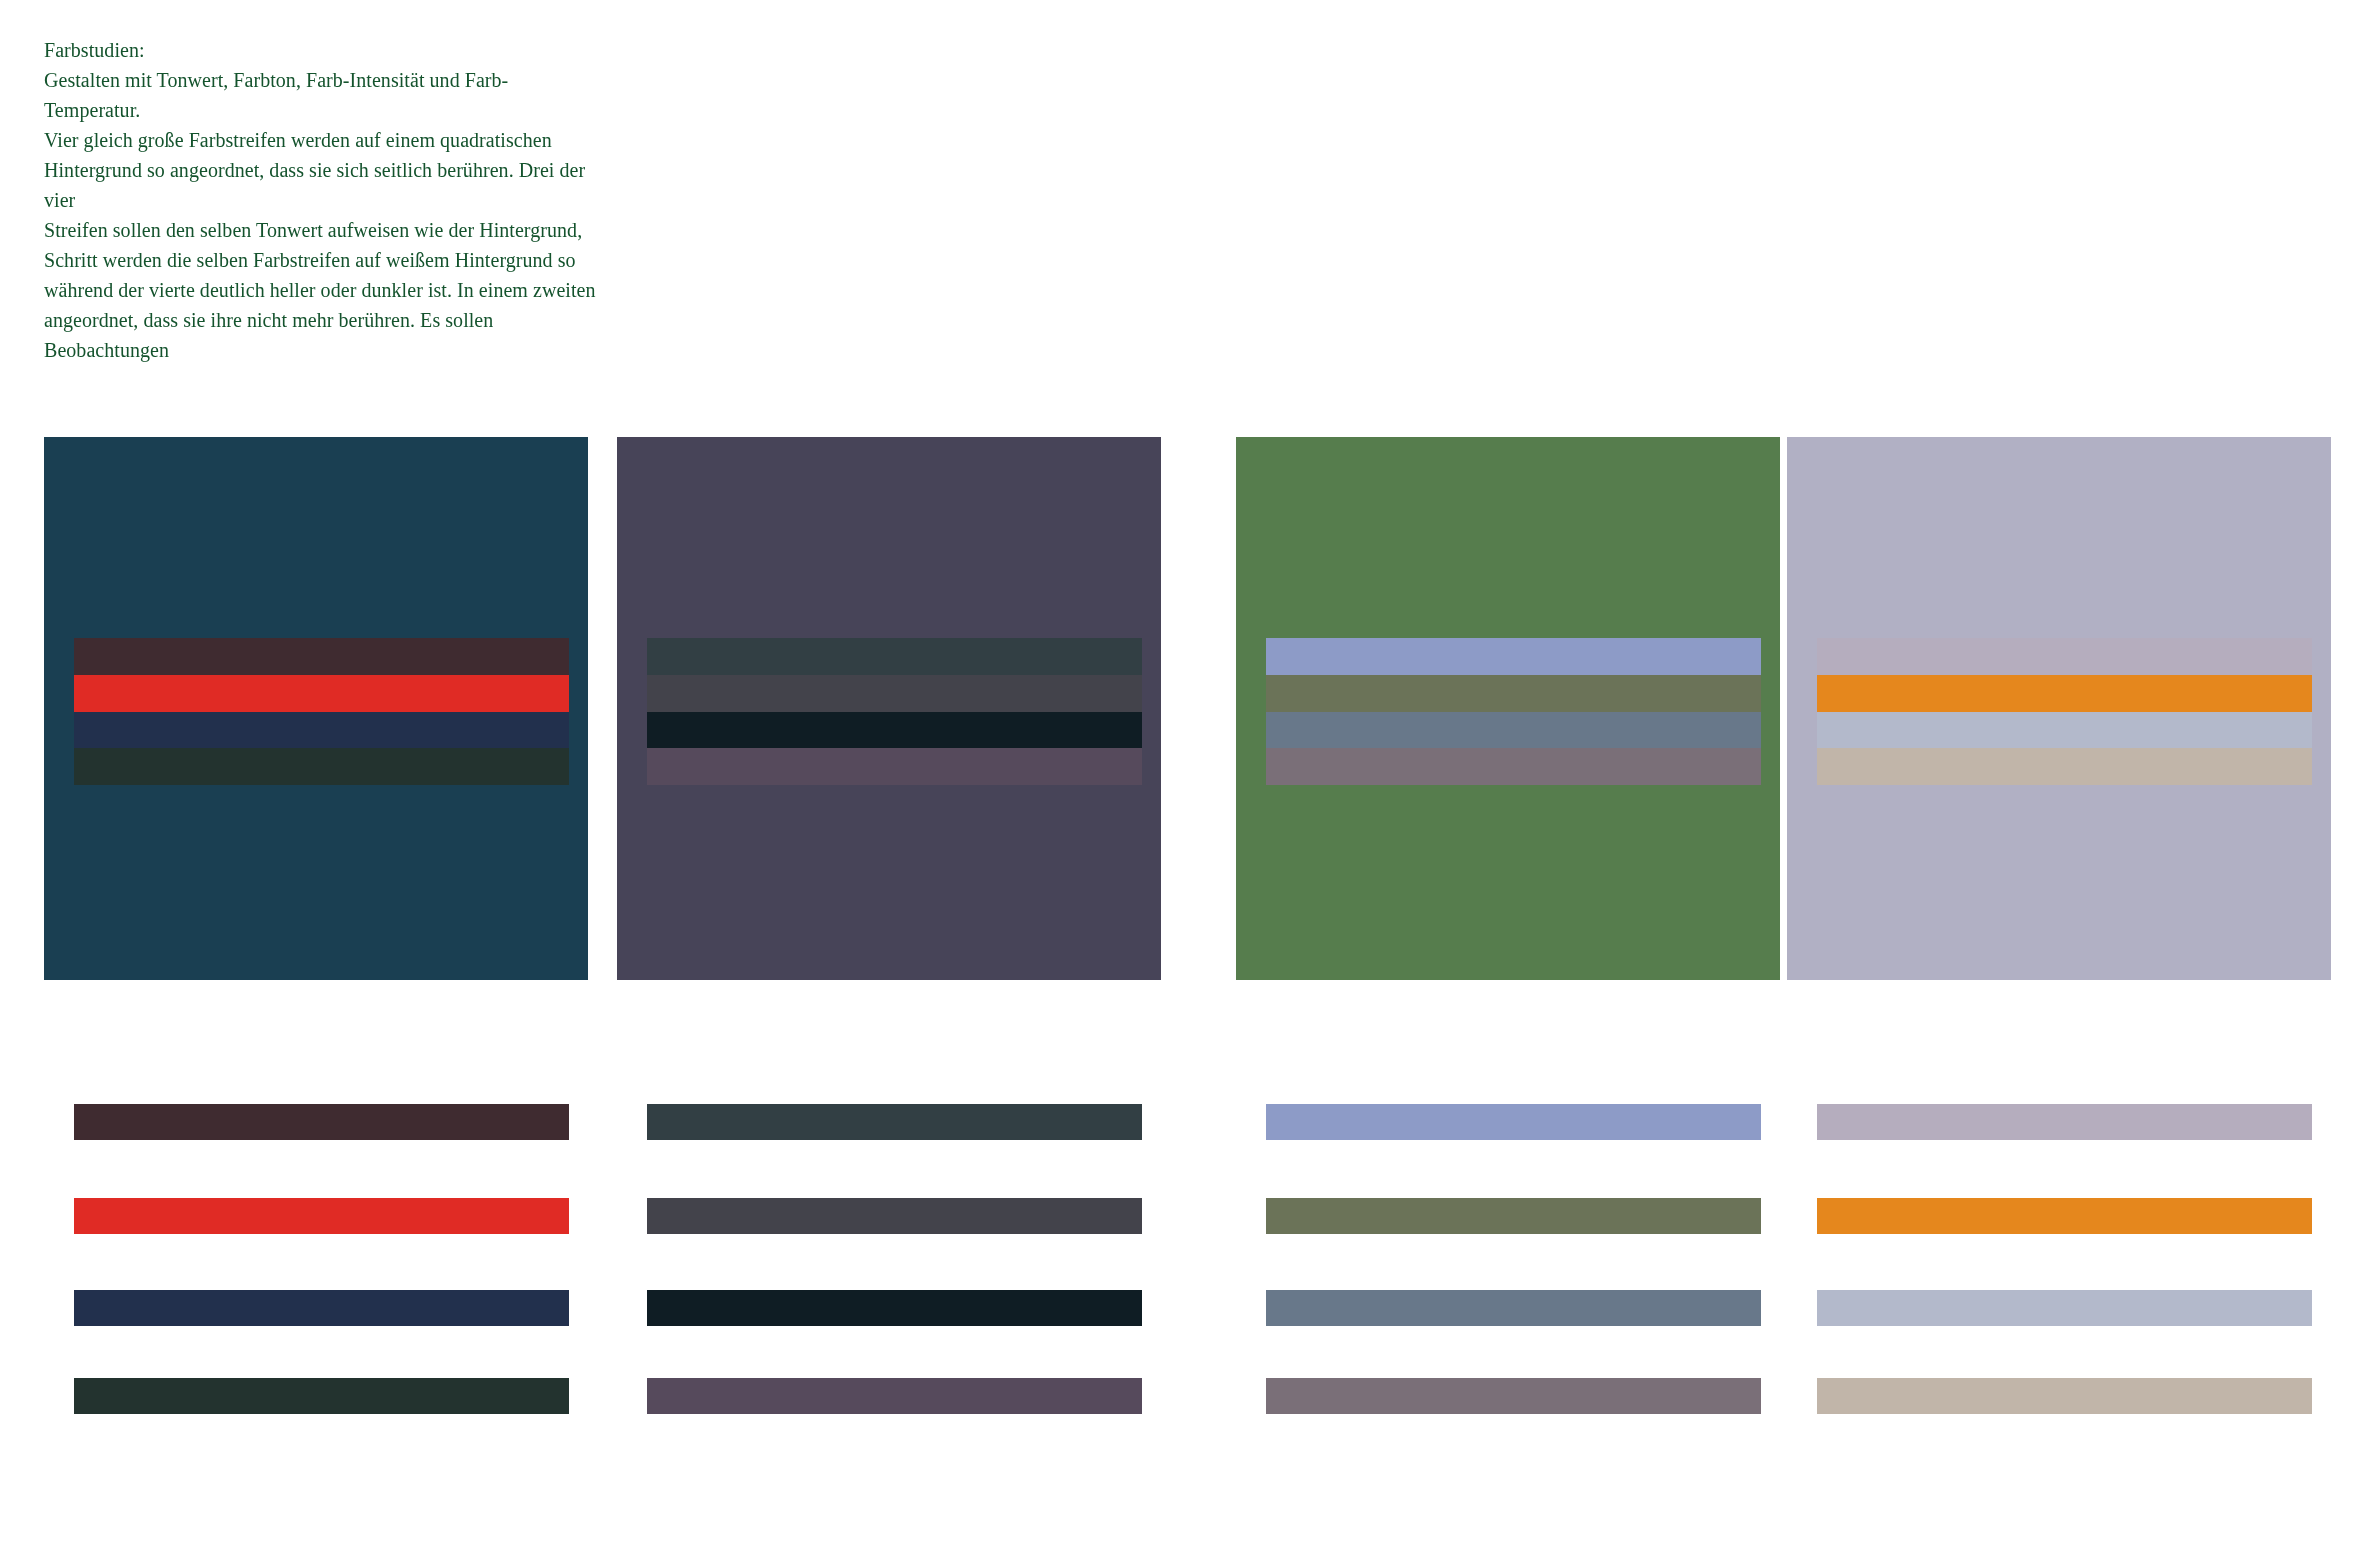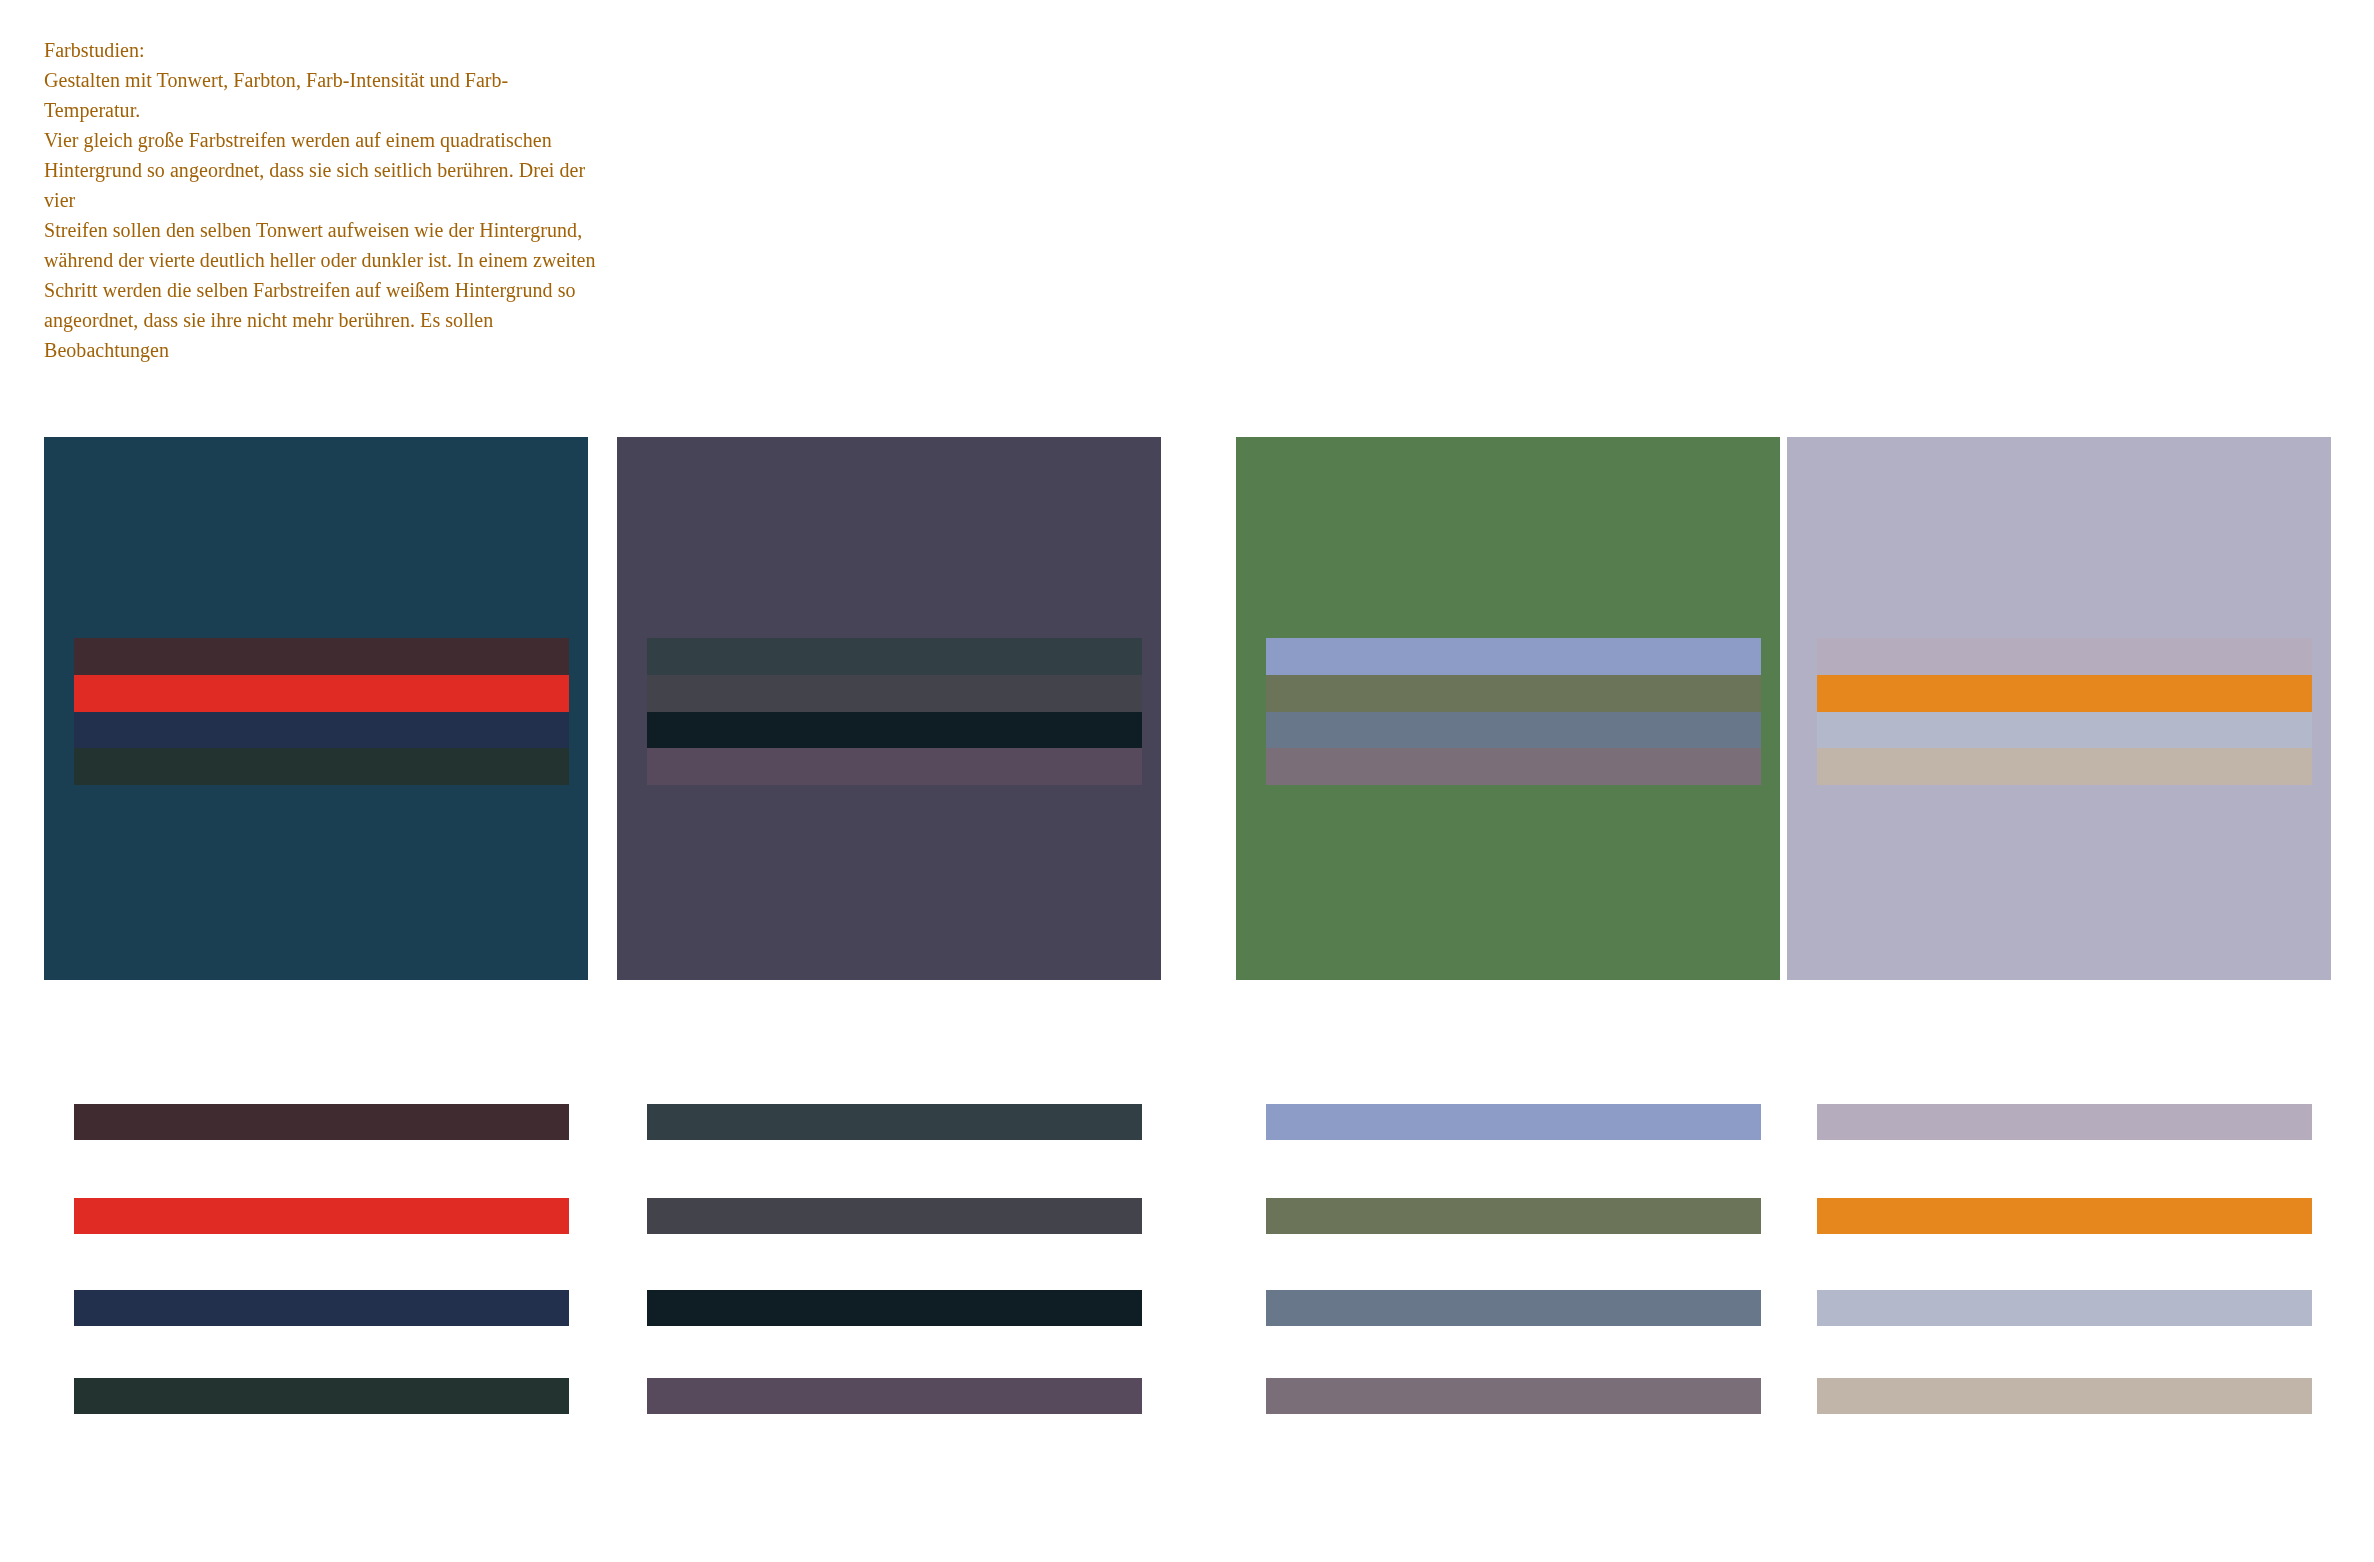--- a/index.html
+++ b/index.html
@@ -23,21 +23,21 @@
   #caption {
     position: absolute;
     left: 44px;
     top: 35px;
     width: 557px;
   }
   #caption p {
     font-family: "Liberation Serif", "DejaVu Serif", serif;
     font-size: 20px;
     line-height: 30px;
-    color: #a16207;
+    color: #14532d;
     letter-spacing: 0.05px;
   }
   #caption .title { margin-bottom: 0; }
 
   
   #studies-row {
     position: absolute;
     left: 44px;
     top: 437px;
     width: 2287px;
@@ -100,22 +100,22 @@
 <body style="background-color: rgb(255, 255, 255);">
 
 <div id="page">
 
   <div id="caption">
     <p class="title">Farbstudien:</p>
     <p>Gestalten mit Tonwert, Farbton, Farb-Intensität und Farb-Temperatur.</p>
     <p>Vier gleich große Farbstreifen werden auf einem quadratischen</p>
     <p>Hintergrund so angeordnet, dass sie sich seitlich berühren. Drei der vier</p>
     <p>Streifen sollen den selben Tonwert aufweisen wie der Hintergrund,</p>
+    <p>Schritt werden die selben Farbstreifen auf weißem Hintergrund so</p>
     <p>während der vierte deutlich heller oder dunkler ist. In einem zweiten</p>
-    <p>Schritt werden die selben Farbstreifen auf weißem Hintergrund so</p>
     <p>angeordnet, dass sie ihre nicht mehr berühren. Es sollen Beobachtungen</p>
   </div>
 
   <div id="studies-row">
 
     <div class="study-panel p0" style="background-color: rgb(26, 63, 82);">
       <div class="panel-stripes">
         <div class="panel-stripe" style="background-color: rgb(63, 43, 48);"></div>
         <div class="panel-stripe" style="background-color: rgb(224, 43, 37);"></div>
         <div class="panel-stripe" style="background-color: rgb(34, 48, 77);"></div>

